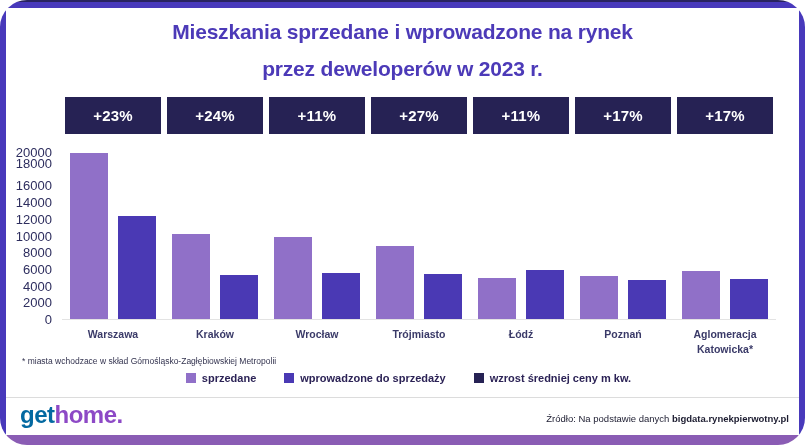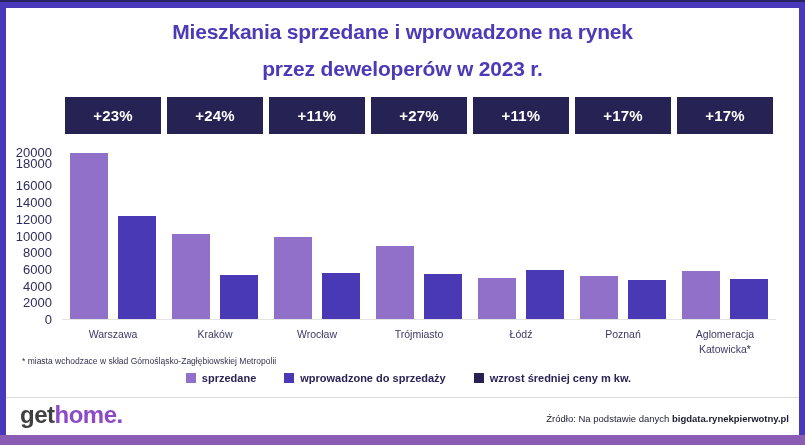--- a/index.html
+++ b/index.html
@@ -1,17 +1,17 @@
 <!DOCTYPE html>
 <html><head>
 <meta charset="utf-8">
 <style>
   html,body { margin:0; padding:0; background:#fff; }
   body { width:805px; height:445px; font-family:"Liberation Sans", sans-serif; }
-  .frame { position:relative; width:805px; height:445px; background:#ffffff; overflow:hidden; box-sizing:border-box; }
+  .frame { position:relative; width:805px; height:445px; background:#ffffff; overflow:hidden; box-sizing:border-box;border-radius:27px; }
   .edge-top-dark { position:absolute; top:0; left:0; right:0; height:2px; background:#29235f; z-index:6; }
   .edge-top { position:absolute; top:2px; left:0; right:0; height:6px; background:#4839bb; z-index:5; }
   .edge-left { position:absolute; top:0; bottom:0; left:0; width:6px; background:#4839bb; z-index:5; }
   .edge-right { position:absolute; top:0; bottom:0; right:0; width:6px; background:#4839bb; z-index:5; }
   .edge-bottom { position:absolute; bottom:0; left:0; right:0; height:10px; background:#8a5cb4; z-index:6; }
 
   .title { position:absolute; top:13px; left:40px; right:40px; text-align:center;
            color:#4c3ab8; font-weight:800; font-size:21px; line-height:37px; letter-spacing:-0.2px; }
 
   .badges-row { position:absolute; top:97px; left:62px; width:714px; display:flex; }
@@ -21,33 +21,33 @@
 
   .yaxis { position:absolute; left:0; top:152px; width:56px; height:167px; }
   .ytick { position:absolute; right:4px; transform:translateY(-50%); font-size:13px; color:#2d2d5e; }
 
   .plot { position:absolute; left:62px; top:152px; width:714px; height:167px; display:flex; align-items:flex-end;
           border-bottom:1px solid #e3e3e3; }
   .group { flex:1 1 0; display:flex; justify-content:center; align-items:flex-end; gap:10px; height:100%; }
   .bar { width:38px; }
 
   .xlabels { position:absolute; top:327px; left:62px; width:714px; display:flex; }
-  .xlabel { flex:1 1 0; text-align:center; font-size:10.5px; color:#3a3a68; line-height:15px; }
+  .xlabel { flex:1 1 0; text-align:center; font-size:10.5px; color:#3a3a68; line-height:15px;font-weight:bold; }
 
   .footnote { position:absolute; top:356px; left:22px; font-size:8.5px; color:#33334f; }
 
   .legend { position:absolute; top:372px; left:12px; right:0; display:flex; justify-content:center; gap:28px; }
   .legend-item { display:flex; align-items:center; gap:6px; }
   .legend-swatch { width:10px; height:10px; display:inline-block; }
   .legend-label { font-size:11px; font-weight:700; color:#2c2356; }
 
   .divider { position:absolute; top:397px; left:6px; right:6px; height:1px; background:#dcdcdc; }
 
   .logo { position:absolute; left:20px; top:401px; font-size:24px; font-weight:800; letter-spacing:-0.5px; }
-  .logo-get { color:#404040; }
+  .logo-get { color:#0369a1; }
   .logo-home { color:#8d49c6; }
 
   .source { position:absolute; right:16px; top:413px; font-size:9.5px; color:#1c1c30; }
   .source b { font-weight:700; }
 </style>
 </head>
 <body>
 
 <div class="frame">
   <div class="edge-top-dark"></div>

